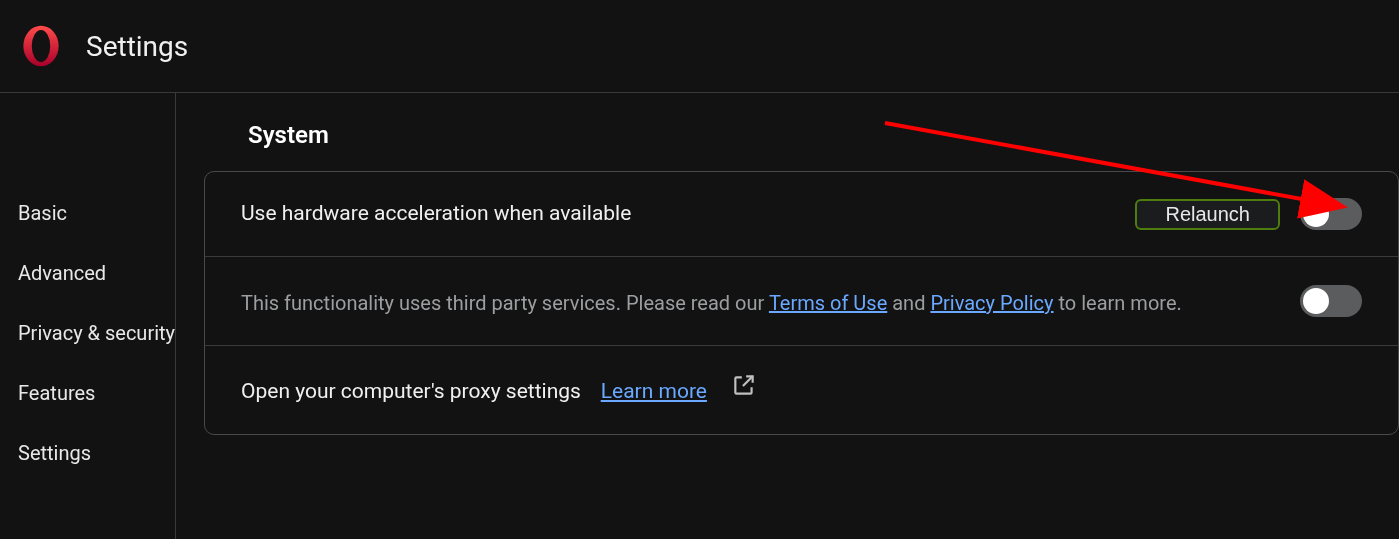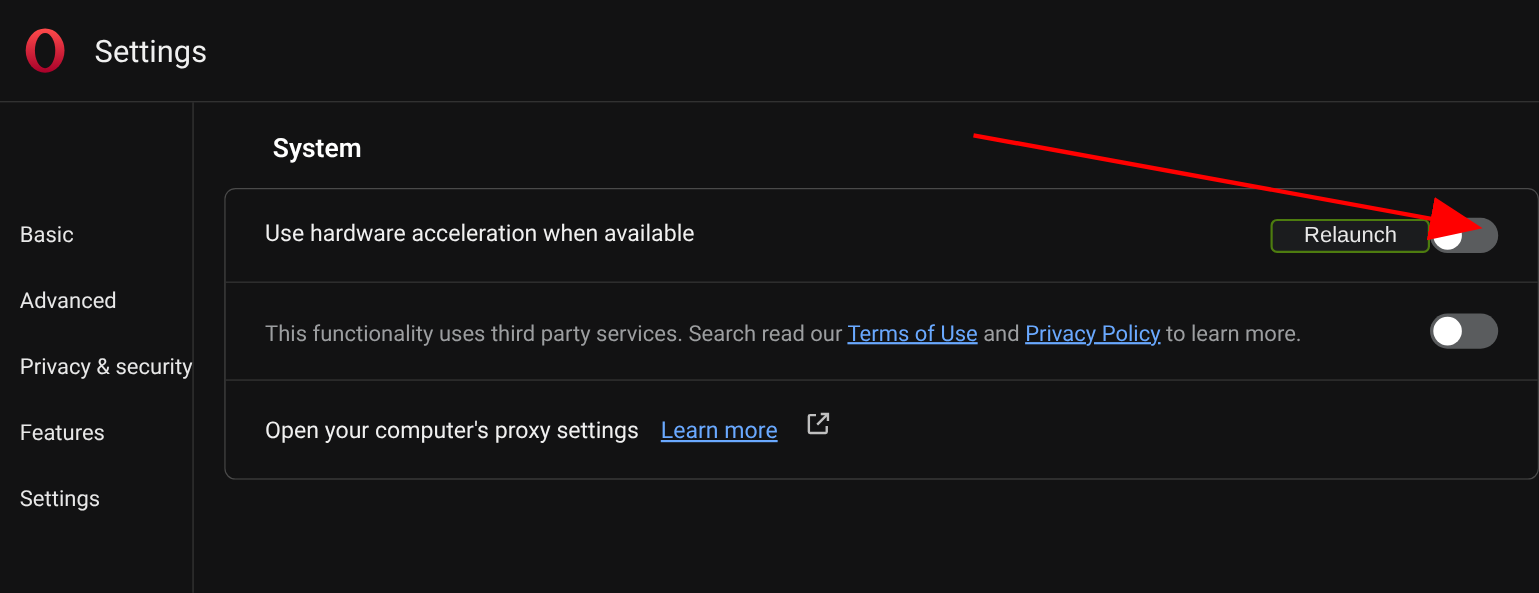--- a/index.html
+++ b/index.html
@@ -83,20 +83,21 @@
   .card {
     border: 1px solid #4a4a4a;
     border-radius: 10px;
     overflow: hidden;
   }
   .row {
     display: flex;
     align-items: center;
     padding: 26px 36px;
     border-bottom: 1px solid #3a3a3a;
+    gap: 20px;
   }
   .row:last-child { border-bottom: none; }
   .row-text { flex: 1; }
   .row-title {
     font-size: 21px;
     color: #f0f0f0;
     line-height: 1.5;
   }
   .row-sub {
     font-size: 20px;
@@ -187,21 +188,21 @@
         <div class="row-text">
           <div class="row-title">Use hardware acceleration when available</div>
         </div>
         <button class="btn">Relaunch</button>
         <div class="toggle off"></div>
       </div>
 
       <div class="row">
         <div class="row-text">
           <div class="row-sub">
-            <span>This functionality uses third party services. Search read our </span>
+            <span>This functionality uses third party services. Please read our </span>
             <span class="link">Terms of Use</span>
             <span>  and  </span>
             <span class="link">Privacy Policy</span>
             <span>  to learn more.</span>
           </div>
         </div>
         <div class="toggle off"></div>
       </div>
 
       <div class="row proxy-row">

